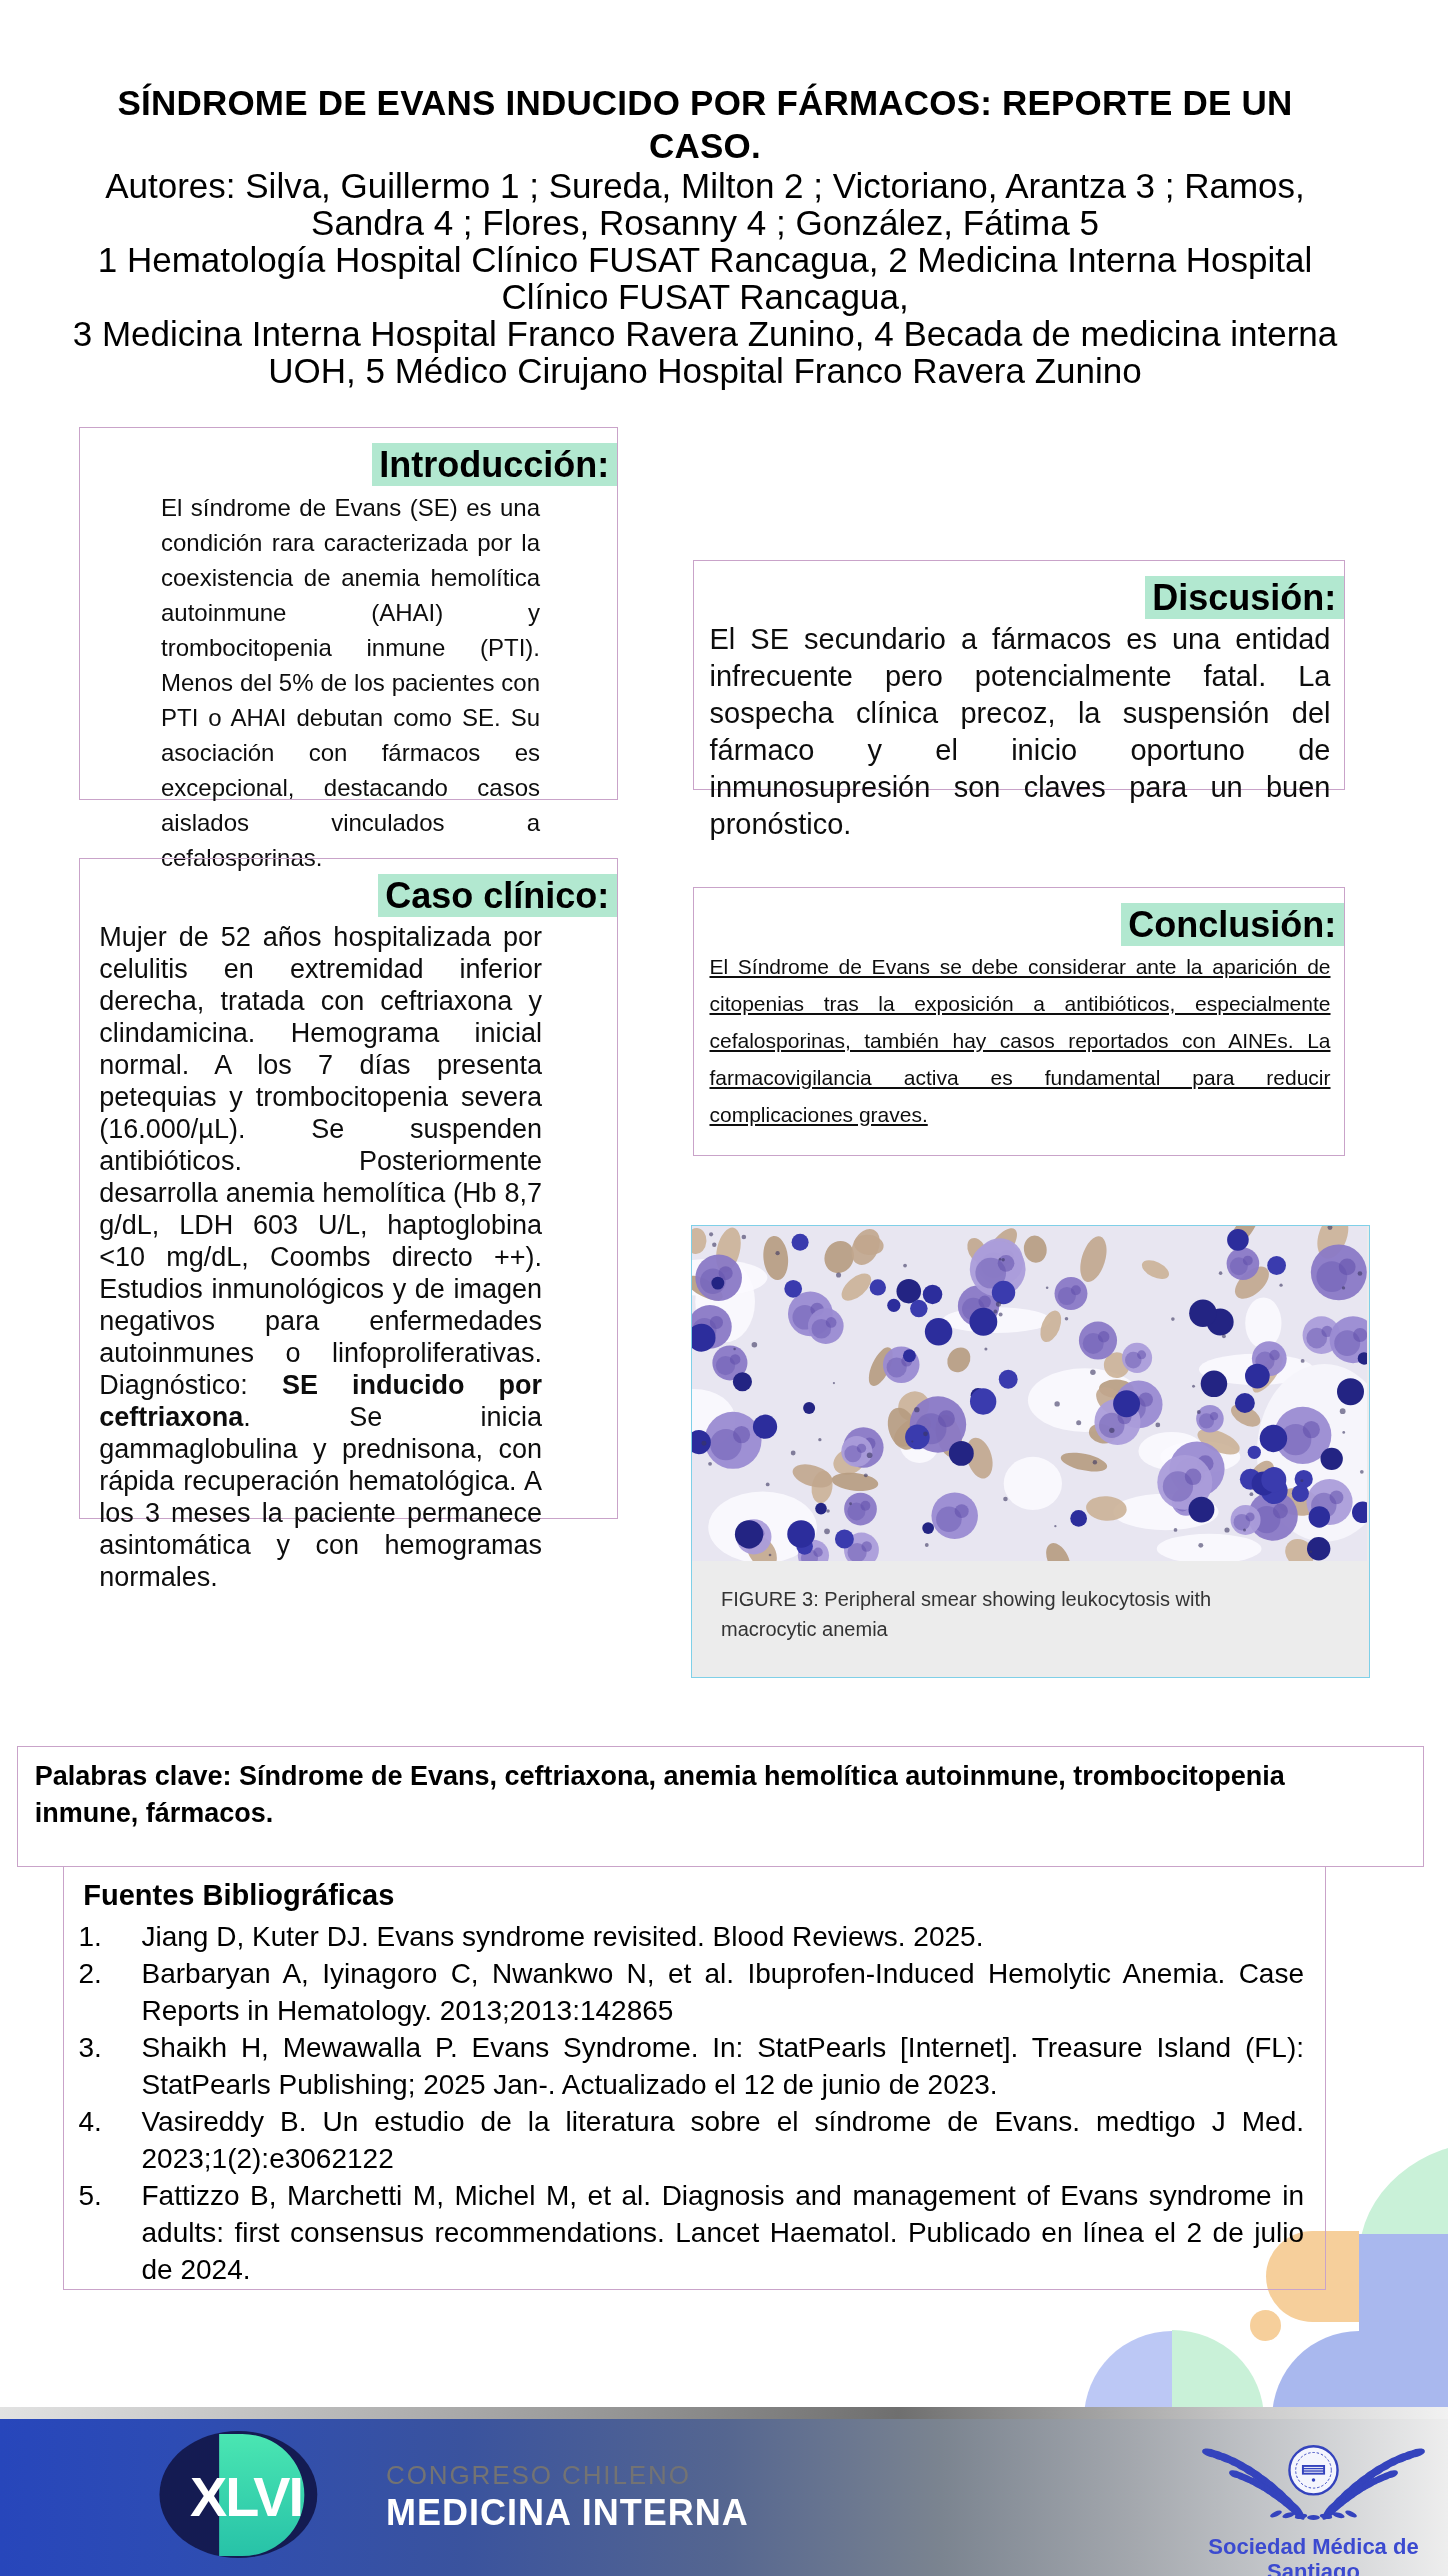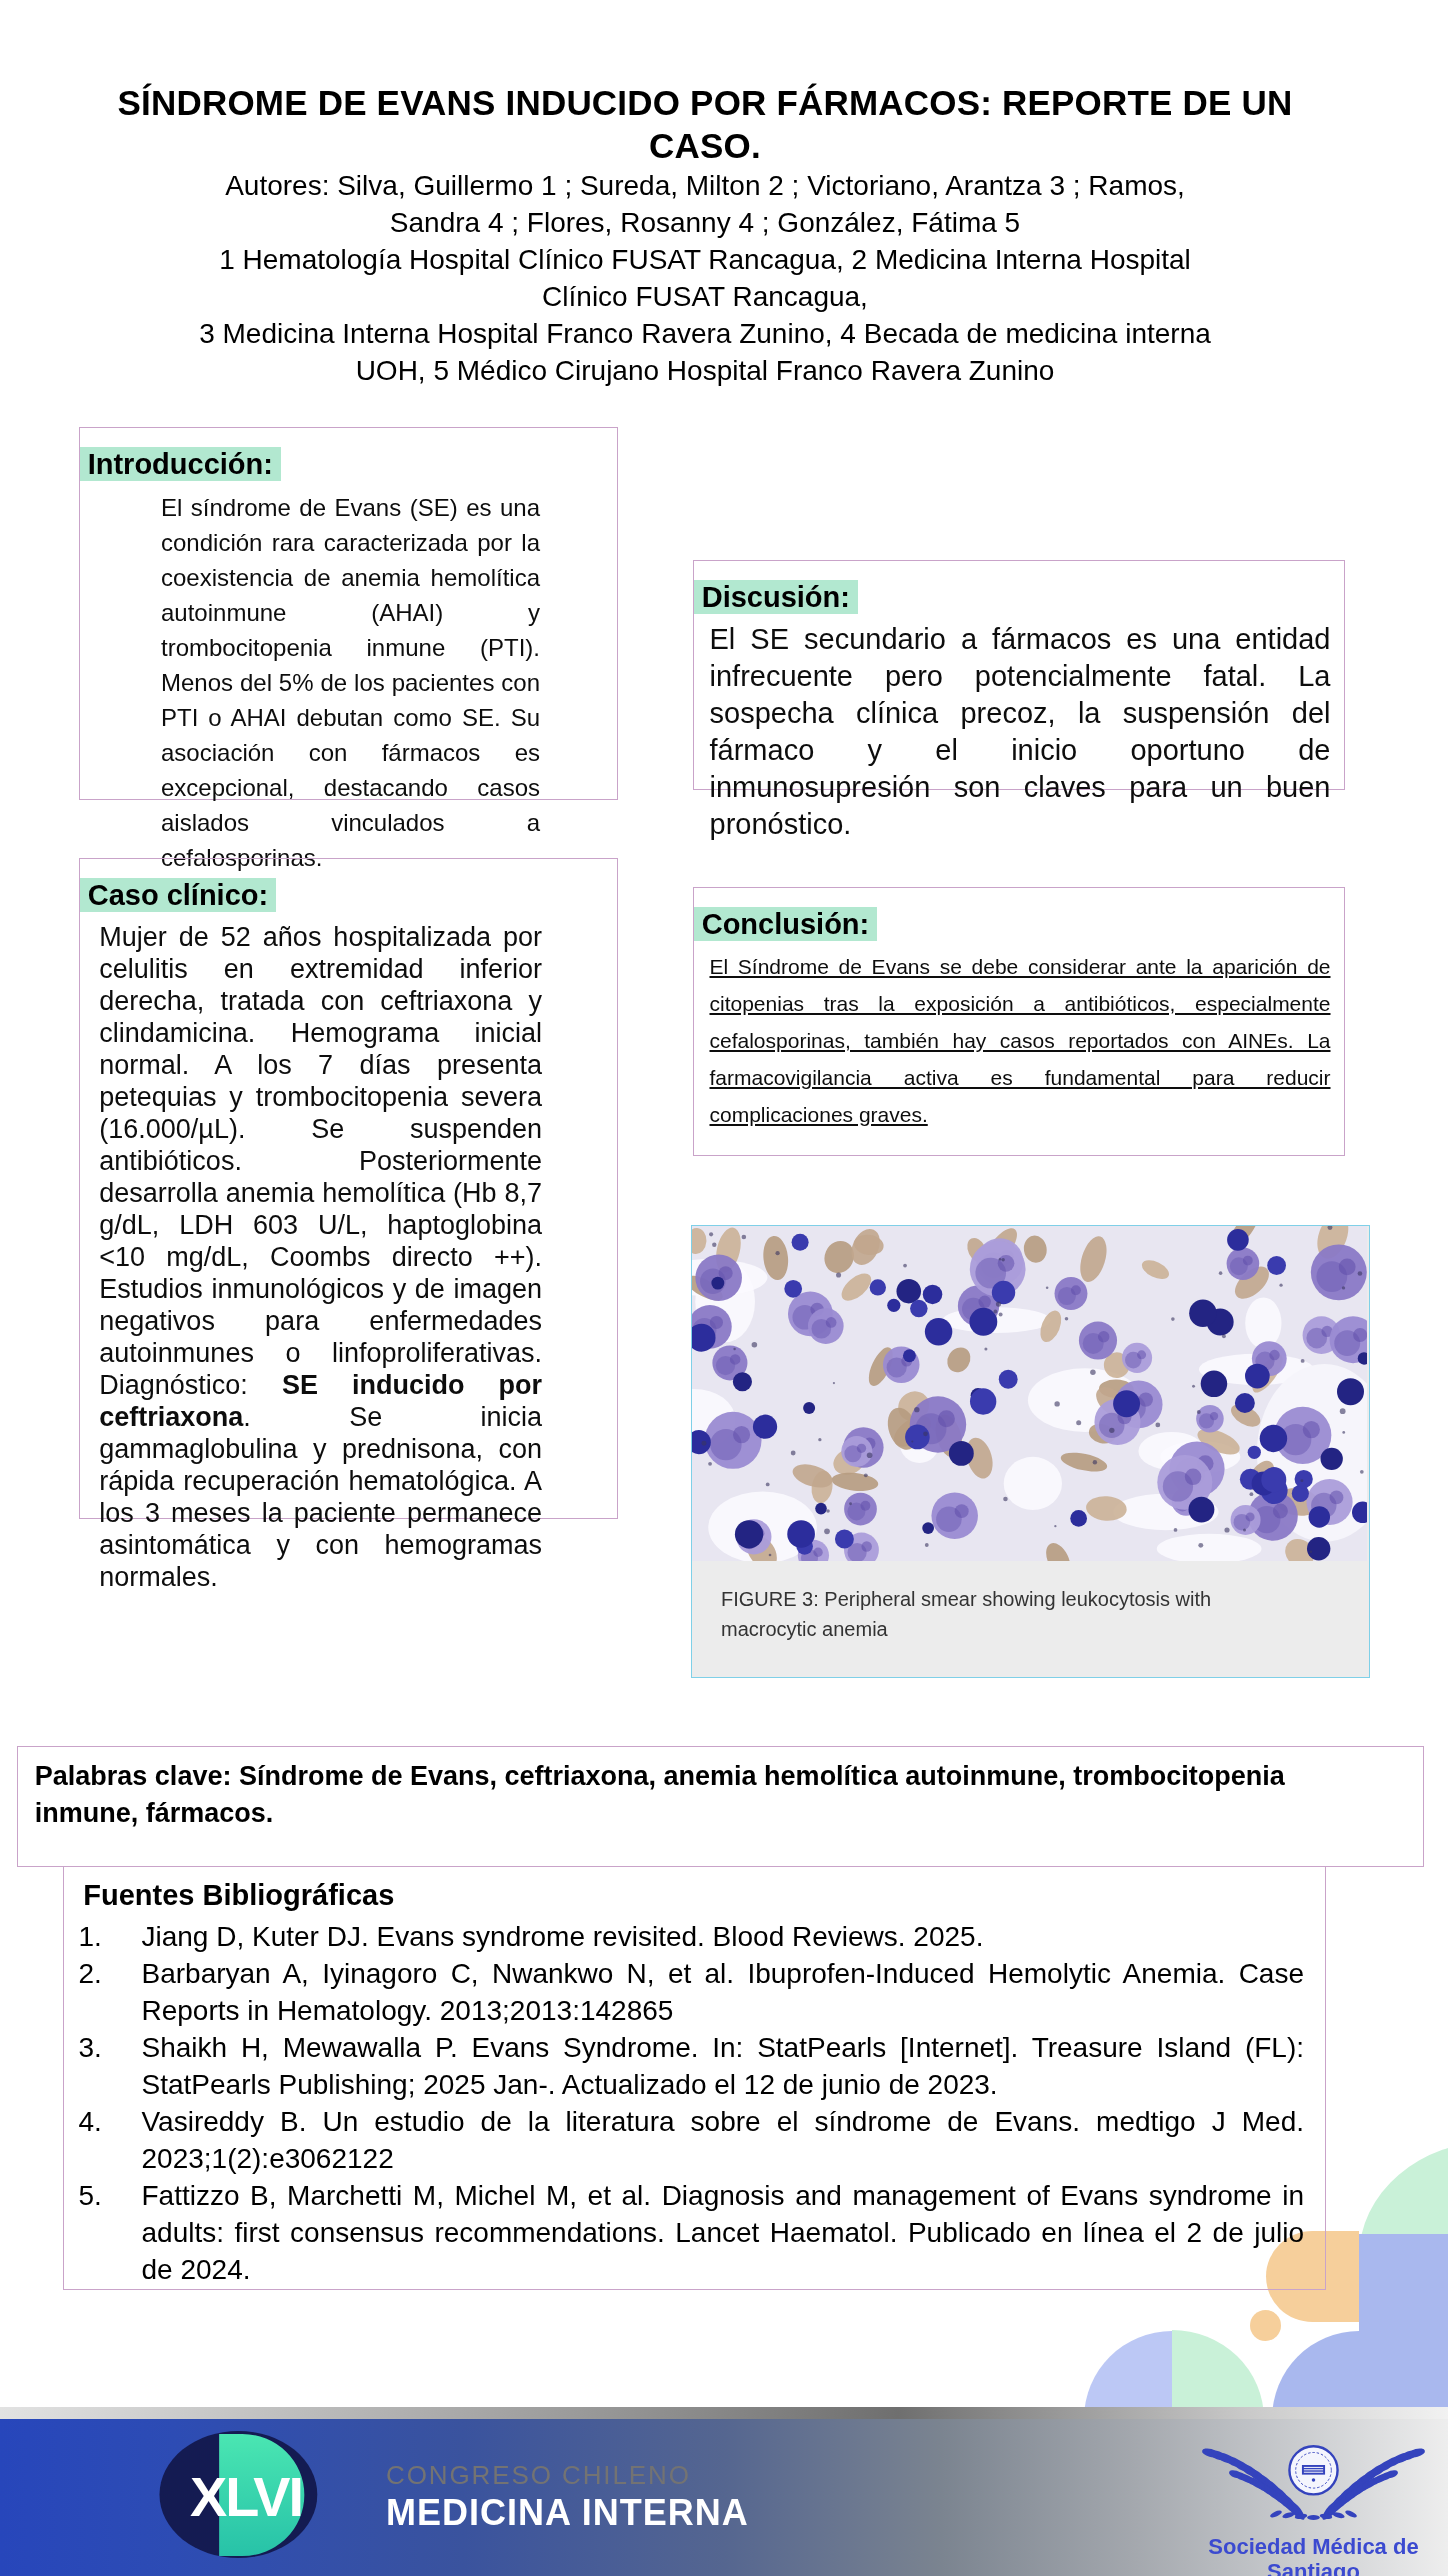--- a/index.html
+++ b/index.html
@@ -2,25 +2,25 @@
 <html><head>
 <meta charset="utf-8">
 <style>
   html,body{margin:0;padding:0;background:#ffffff;}
   body{font-family:"Liberation Sans",sans-serif;color:#000;}
   .poster{position:relative;width:1449px;height:2576px;background:#fff;overflow:hidden;}
 
   
   .header{position:absolute;left:0;top:81px;width:1410px;text-align:center;}
   .title-line{font-weight:700;font-size:35px;line-height:43px;letter-spacing:0.2px;}
-  .author-line{font-size:28px;line-height:37px;}
+  .author-line{font-size:35px;line-height:37px;}
 
   
   .pbox{position:absolute;border:1.9px solid #c9a3c9;background:transparent;z-index:2;box-sizing:border-box;}
-  .box-head{text-align:left;padding-top:19.3px;font-weight:700;font-size:29px;line-height:35px;}
+  .box-head{text-align:right;padding-top:19.3px;font-weight:700;font-size:36px;line-height:35px;}
   .hl{background:#b2e8d0;padding:1px 7.7px;}
   .box-body{text-align:justify;color:#0d0d0d;}
 
   #intro-box{left:79px;top:427px;width:539px;height:373px;}
   #intro-box .box-body{margin:7.7px 77px 0 81px;font-size:24px;line-height:35px;}
 
   #caso-box{left:79px;top:858px;width:539px;height:661px;}
   #caso-box .box-body{margin:7.7px 75px 0 19.3px;font-size:27px;line-height:32px;}
 
   #disc-box{left:693px;top:560px;width:652px;height:230px;}

